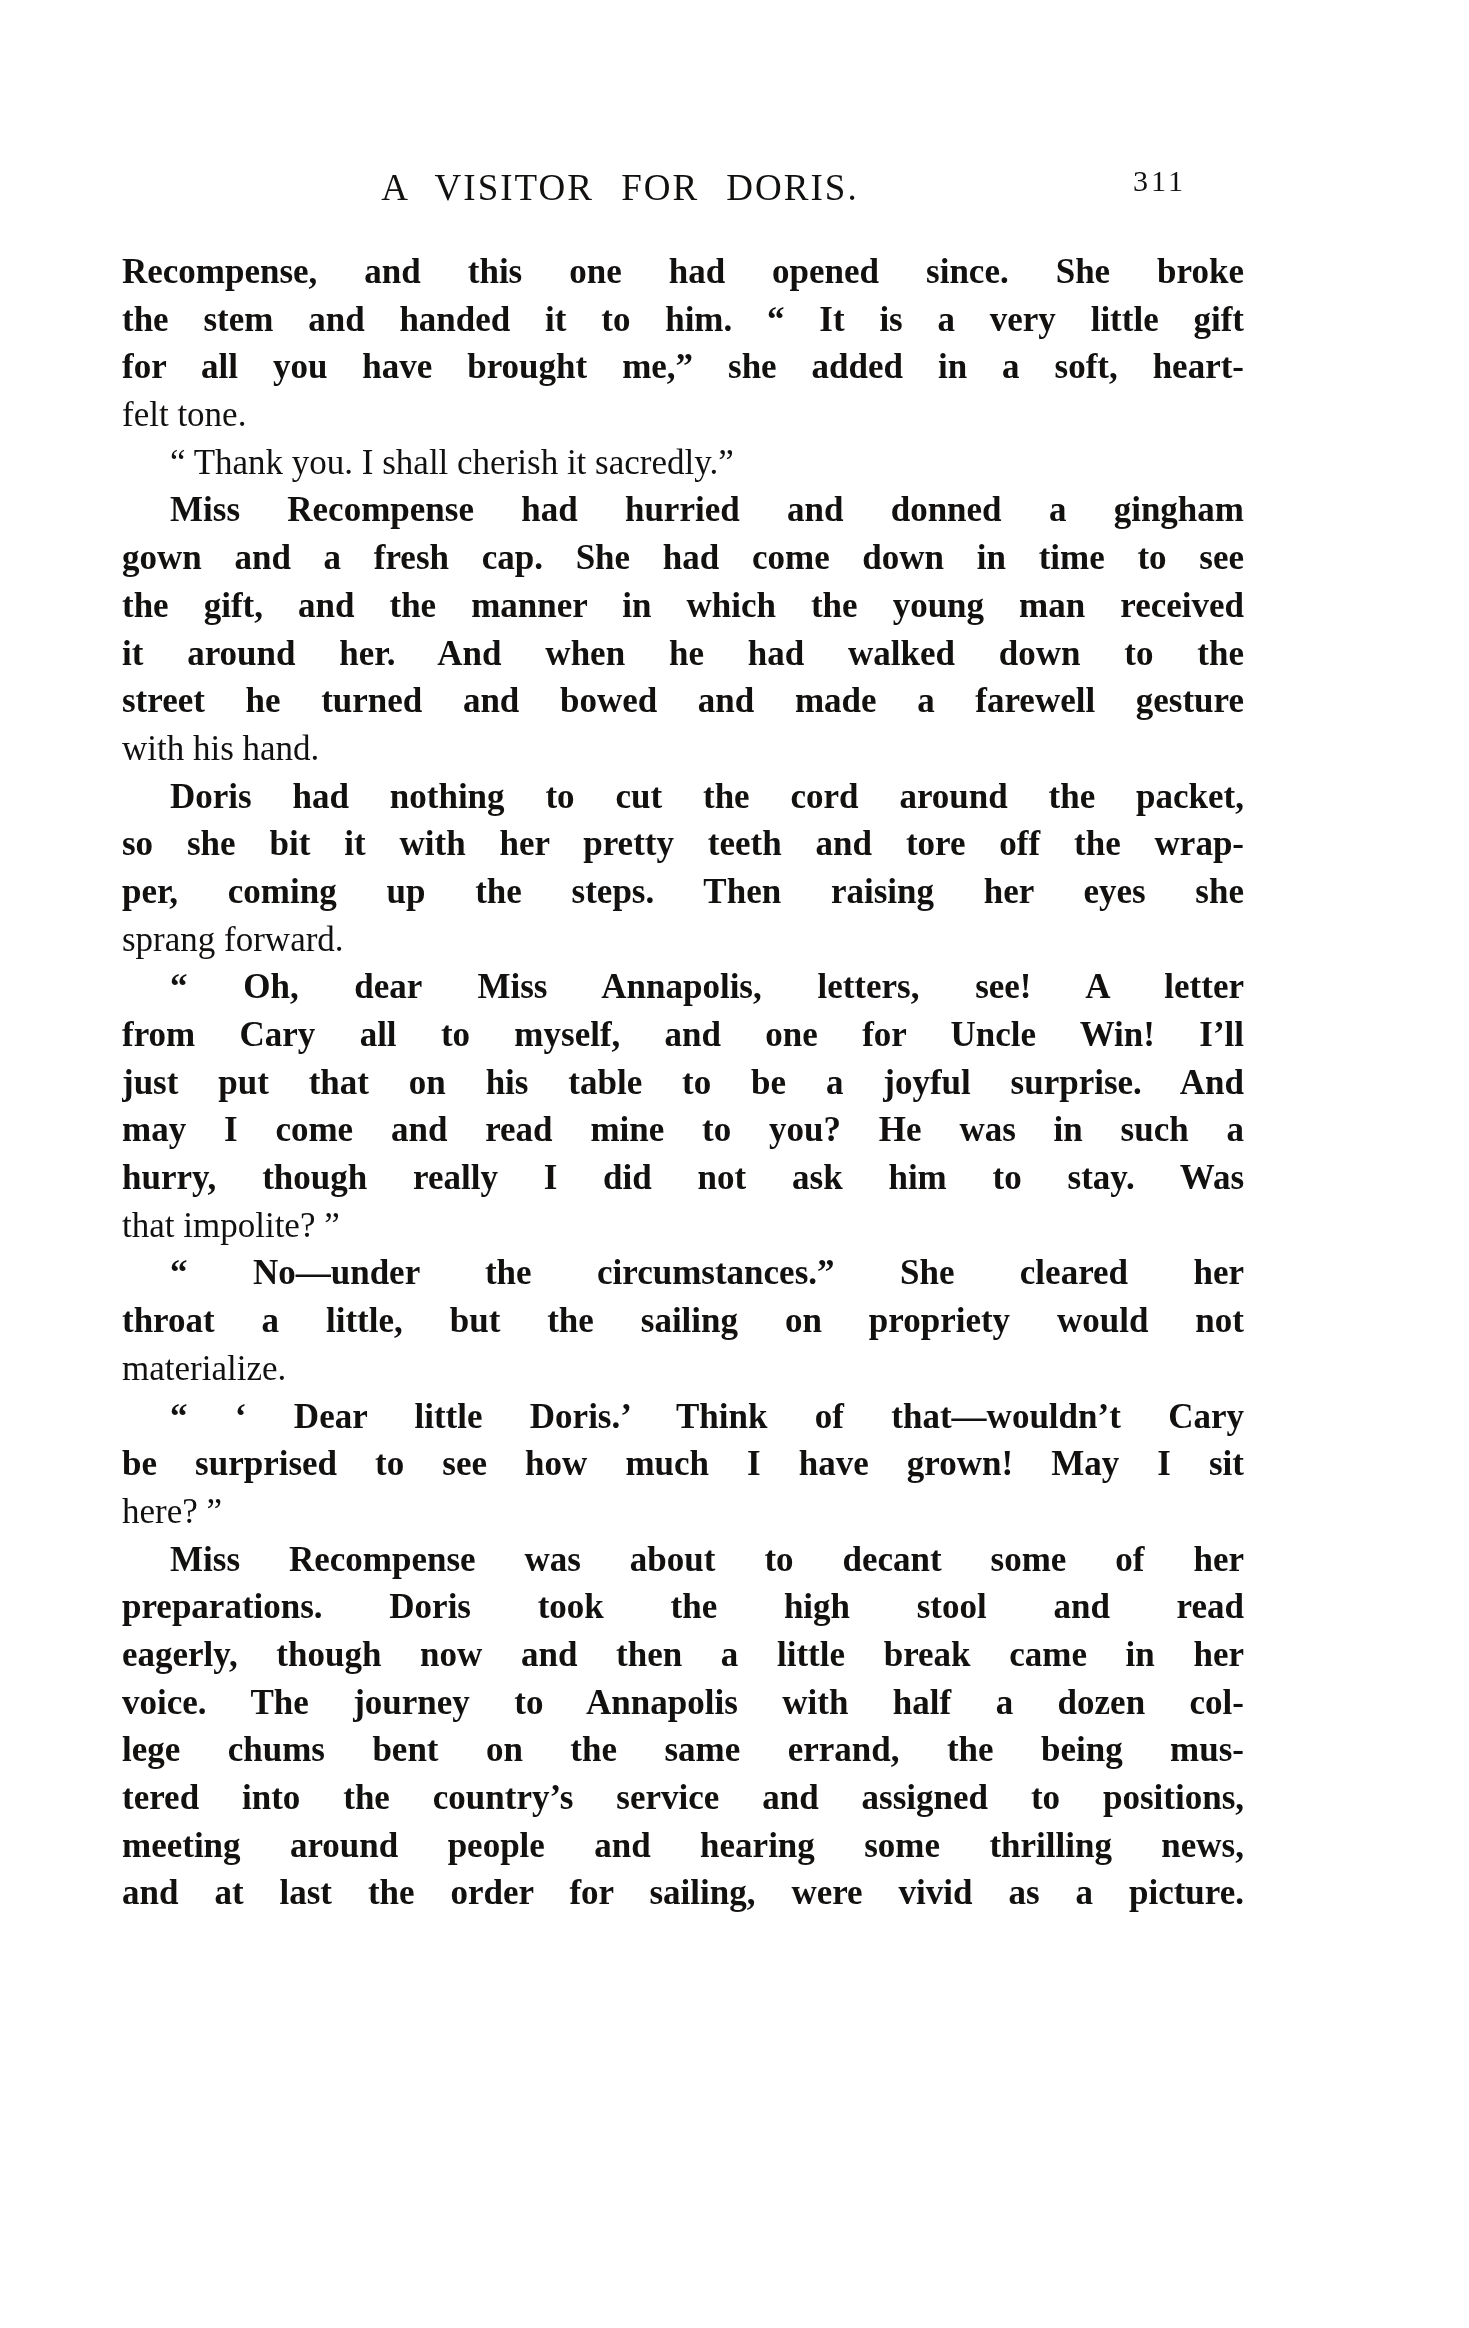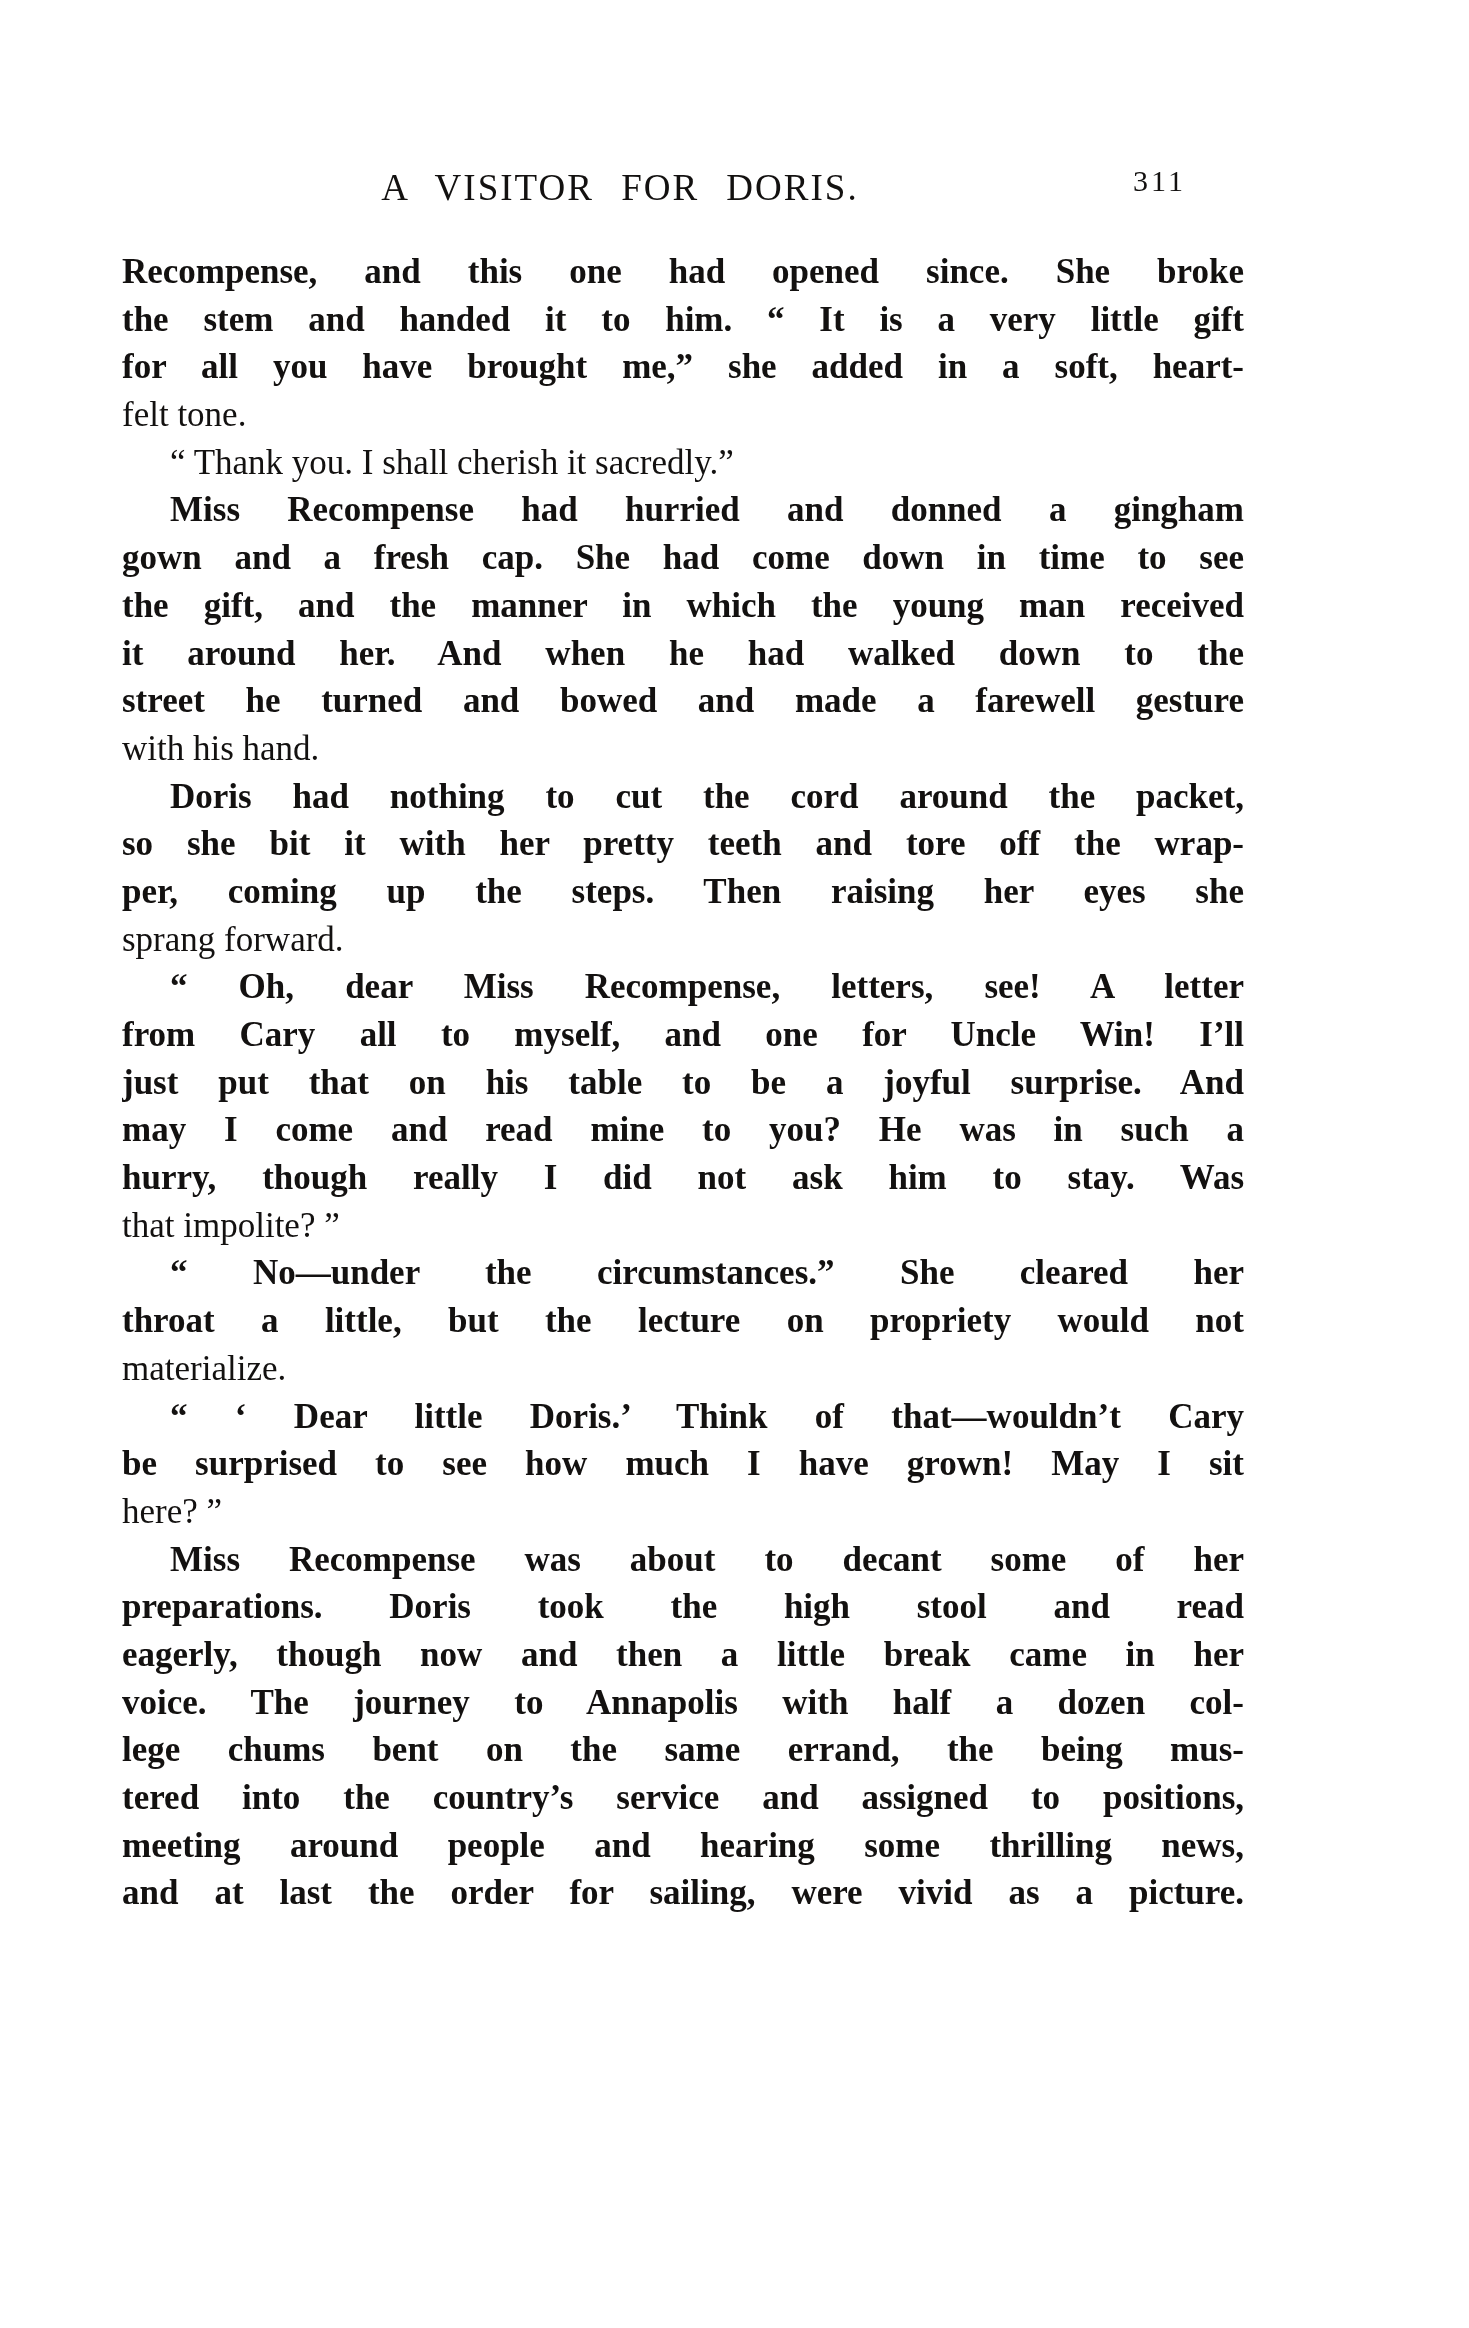--- a/index.html
+++ b/index.html
@@ -89,30 +89,30 @@
         <div class="line just">street he turned and bowed and made a farewell gesture</div>
         <div class="line left">with his hand.</div>
       </div>
       <div class="para">
         <div class="line just first-indent">Doris had nothing to cut the cord around the packet,</div>
         <div class="line just">so she bit it with her pretty teeth and tore off the wrap-</div>
         <div class="line just">per, coming up the steps.  Then raising her eyes she</div>
         <div class="line left">sprang forward.</div>
       </div>
       <div class="para">
-        <div class="line just first-indent">“ Oh, dear Miss Recompense, letters, see!  A letter</div>
+        <div class="line just first-indent">“ Oh, dear Miss Annapolis, letters, see!  A letter</div>
         <div class="line just">from Cary all to myself, and one for Uncle Win!  I’ll</div>
         <div class="line just">just put that on his table to be a joyful surprise.  And</div>
         <div class="line just">may I come and read mine to you?  He was in such a</div>
         <div class="line just">hurry, though really I did not ask him to stay.  Was</div>
         <div class="line left">that impolite? ”</div>
       </div>
       <div class="para">
         <div class="line just first-indent">“ No—under the circumstances.”  She cleared her</div>
-        <div class="line just">throat a little, but the lecture on propriety would not</div>
+        <div class="line just">throat a little, but the sailing on propriety would not</div>
         <div class="line left">materialize.</div>
       </div>
       <div class="para">
         <div class="line just first-indent">“ ‘ Dear little Doris.’  Think of that—wouldn’t Cary</div>
         <div class="line just">be surprised to see how much I have grown!  May I sit</div>
         <div class="line left">here? ”</div>
       </div>
       <div class="para">
         <div class="line just first-indent">Miss Recompense was about to decant some of her</div>
         <div class="line just">preparations.   Doris took the high stool and read</div>

